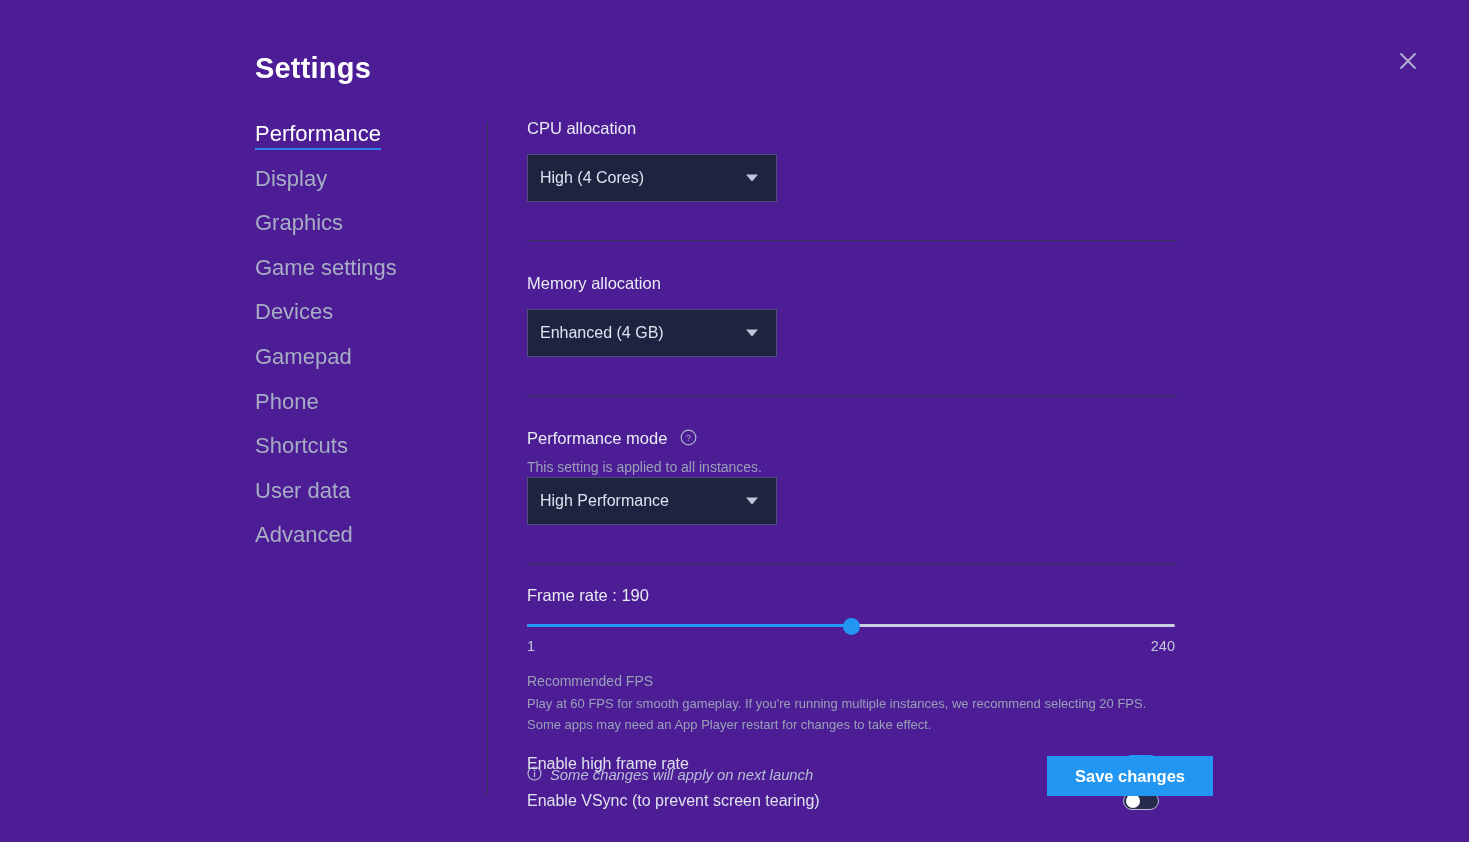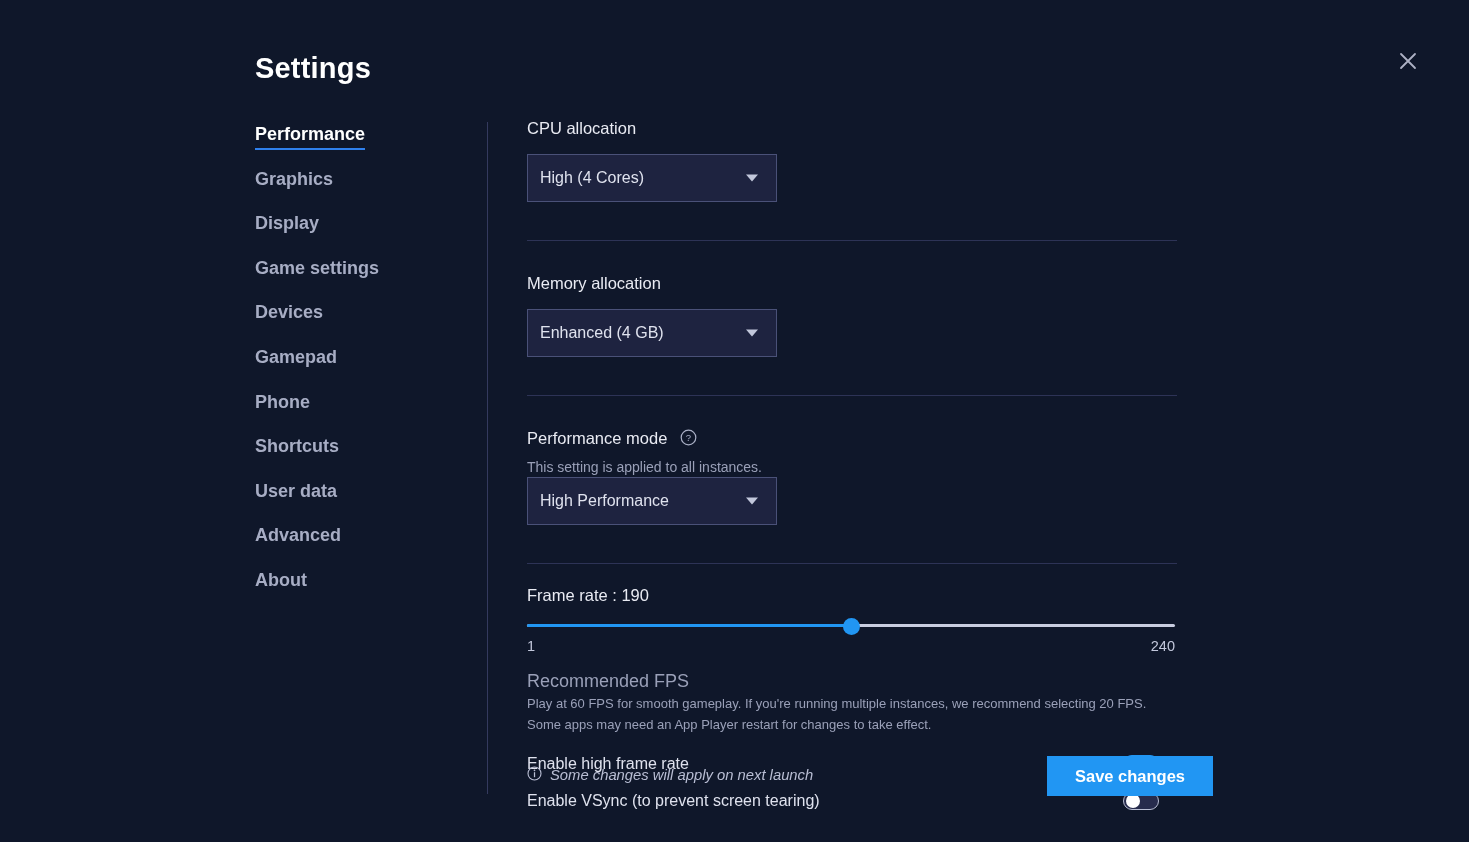--- a/index.html
+++ b/index.html
@@ -15,21 +15,21 @@
     color: #e8eaf2;
     position: relative;
     -webkit-font-smoothing: antialiased;
   }
 
   .dialog {
     position: absolute;
     left: 0; top: 0;
     width: 1469px;
     height: 842px;
-    background: #0f172a;
+    background: #4c1d95;
   }
 
   
   .close-btn {
     position: absolute;
     right: 46px;
     top: 46px;
     width: 30px;
     height: 30px;
     cursor: pointer;
@@ -49,30 +49,29 @@
   }
 
   
   .sidebar {
     position: absolute;
     left: 255px;
     top: 123px;
     width: 210px;
   }
   .nav-item {
-    font-size: 18px;
+    font-size: 22px;
     color: #a7adc4;
     padding: 0;
     margin-bottom: 22.6px;
     line-height: 22px;
     cursor: pointer;
     display: inline-block;
     width: auto;
     position: relative;
-    font-weight: bold;
   }
   .nav-row { line-height: 0; }
   .nav-item.active {
     color: #ffffff;
   }
   .nav-item.active::after {
     content: "";
     position: absolute;
     left: 0;
     right: 0;
@@ -197,21 +196,21 @@
     position: relative;
     width: 648px;
     height: 20px;
     font-size: 14.5px;
     color: #c3c8dc;
   }
   .slider-min { position: absolute; left: 0; top: 0; }
   .slider-max { position: absolute; right: 0; top: 0; }
 
   .note-title {
-    font-size: 18px;
+    font-size: 14px;
     color: #9aa0b8;
     margin-top: 13px;
     line-height: 21px;
   }
   .note-body {
     font-size: 13px;
     color: #9aa0b8;
     line-height: 21px;
     width: 626px;
     margin-top: 1px;
@@ -303,30 +302,29 @@
       </svg>
     </span>
   </div>
 
   <div class="page-title">Settings</div>
 
   <div class="v-divider"></div>
 
   <div class="sidebar">
     <div class="nav-row"><div class="nav-item active">Performance</div></div>
+    <div class="nav-row"><div class="nav-item">Display</div></div>
     <div class="nav-row"><div class="nav-item">Graphics</div></div>
-    <div class="nav-row"><div class="nav-item">Display</div></div>
     <div class="nav-row"><div class="nav-item">Game settings</div></div>
     <div class="nav-row"><div class="nav-item">Devices</div></div>
     <div class="nav-row"><div class="nav-item">Gamepad</div></div>
     <div class="nav-row"><div class="nav-item">Phone</div></div>
     <div class="nav-row"><div class="nav-item">Shortcuts</div></div>
     <div class="nav-row"><div class="nav-item">User data</div></div>
     <div class="nav-row"><div class="nav-item">Advanced</div></div>
-    <div class="nav-row"><div class="nav-item">About</div></div>
   </div>
 
   <div class="content">
 
     <div>
       <div class="section-label">CPU allocation</div>
       <div class="select-box">
         <span class="select-value">High (4 Cores)</span>
         <span class="select-caret"></span>
       </div>

